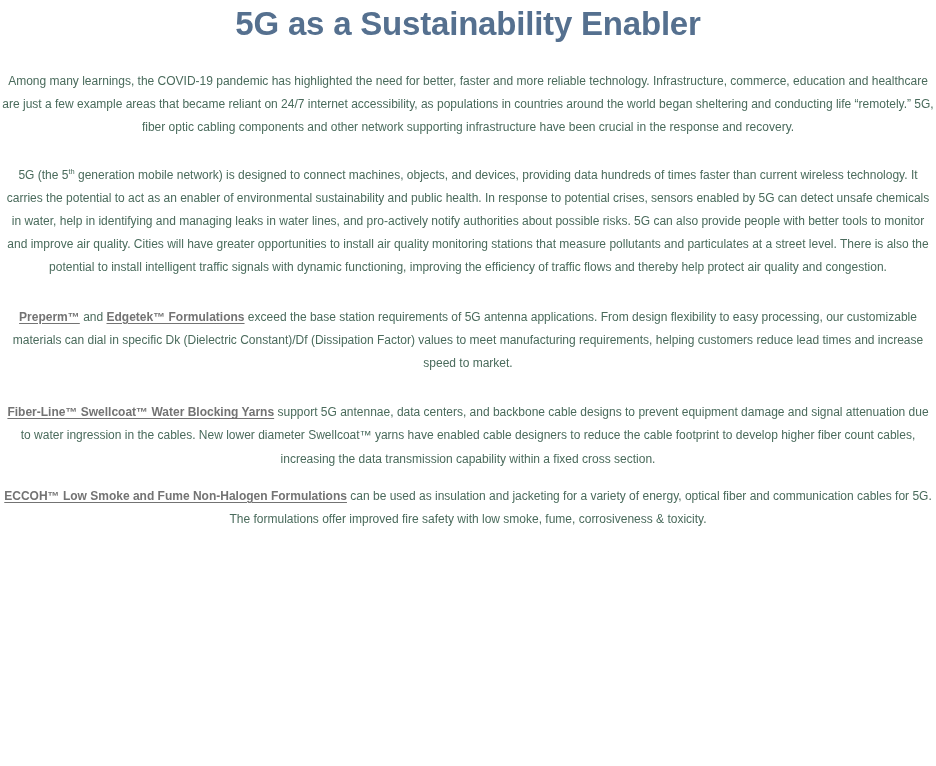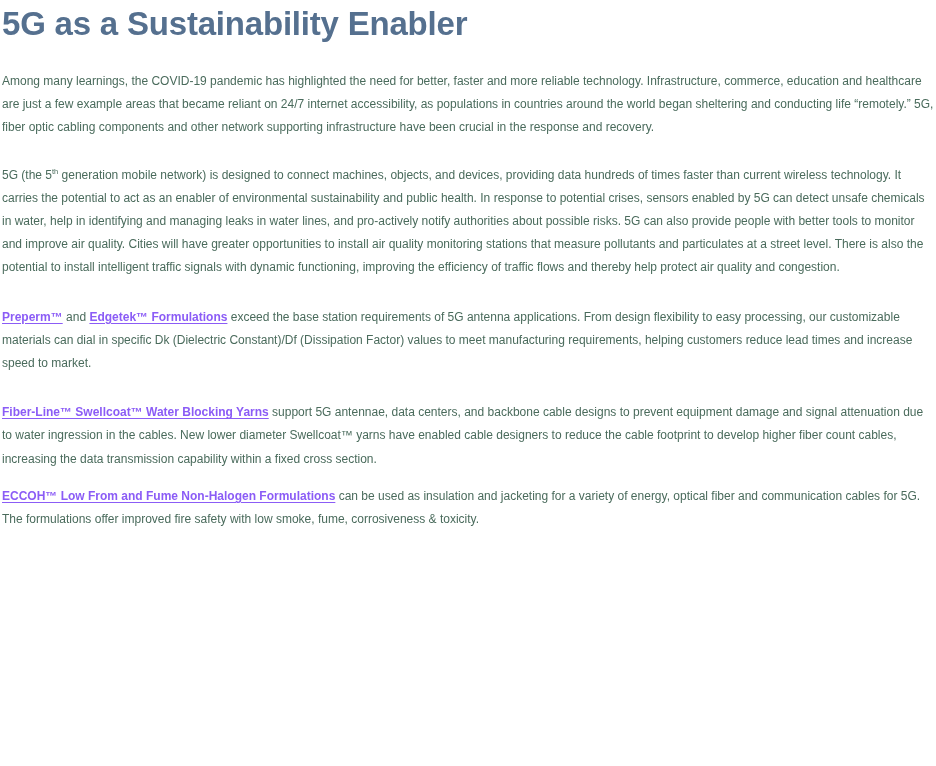--- a/index.html
+++ b/index.html
@@ -13,20 +13,21 @@
     font-family: "Liberation Sans", sans-serif;
     color: #4f6a5e;
     overflow: hidden;
   }
   .page {
     width: 936px;
     height: 766px;
     box-sizing: border-box;
     padding: 4px 2px 0 2px;
     position: relative;
+    text-align: center;
   }
   .doc-title {
     font-size: 33px;
     font-weight: bold;
     letter-spacing: -0.2px;
     color: #55708f;
     line-height: 40px;
     margin: 0 0 26px 0;
     white-space: nowrap;
   }
@@ -34,21 +35,21 @@
     font-size: 12px;
     line-height: 23.2px;
     color: #4a6b5c;
     margin: 0 0 22px 0;
     max-width: 934px;
   }
   .para:last-child {
     margin-bottom: 0;
   }
   .link {
-    color: #8b5cf6;
+    color: #737373;
     font-weight: bold;
     text-underline-offset: 2px;
   }
   sup {
     font-size: 0.62em;
     vertical-align: super;
     line-height: 0;
   }
   .p1 { margin-bottom: 24px; }
   .p2 { margin-bottom: 26px; }
@@ -72,16 +73,16 @@
 
   <p class="para p3">
     <a class="link" href="#">Preperm™</a><span> and </span><a class="link" href="#">Edgetek™ Formulations</a><span> exceed the base station requirements of 5G antenna applications. From design flexibility to easy processing, our customizable materials can dial in specific Dk (Dielectric Constant)/Df (Dissipation Factor) values to meet manufacturing requirements, helping customers reduce lead times and increase speed to market.</span>
   </p>
 
   <p class="para p4">
     <a class="link" href="#">Fiber-Line™ Swellcoat™ Water Blocking Yarns</a><span> support 5G antennae, data centers, and backbone cable designs to prevent equipment damage and signal attenuation due to water ingression in the cables. New lower diameter Swellcoat™ yarns have enabled cable designers to reduce the cable footprint to develop higher fiber count cables, increasing the data transmission capability within a fixed cross section.</span>
   </p>
 
   <p class="para">
-    <a class="link" href="#">ECCOH™ Low From and Fume Non-Halogen Formulations</a><span> can be used as insulation and jacketing for a variety of energy, optical fiber and communication cables for 5G. The formulations offer improved fire safety with low smoke, fume, corrosiveness &amp; toxicity.</span>
+    <a class="link" href="#">ECCOH™ Low Smoke and Fume Non-Halogen Formulations</a><span> can be used as insulation and jacketing for a variety of energy, optical fiber and communication cables for 5G. The formulations offer improved fire safety with low smoke, fume, corrosiveness &amp; toxicity.</span>
   </p>
 
 </div>
 
 </body></html>

